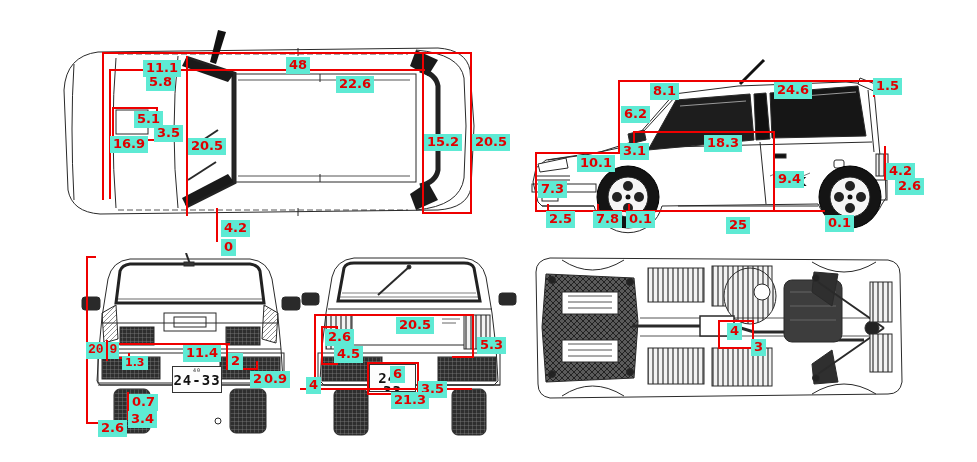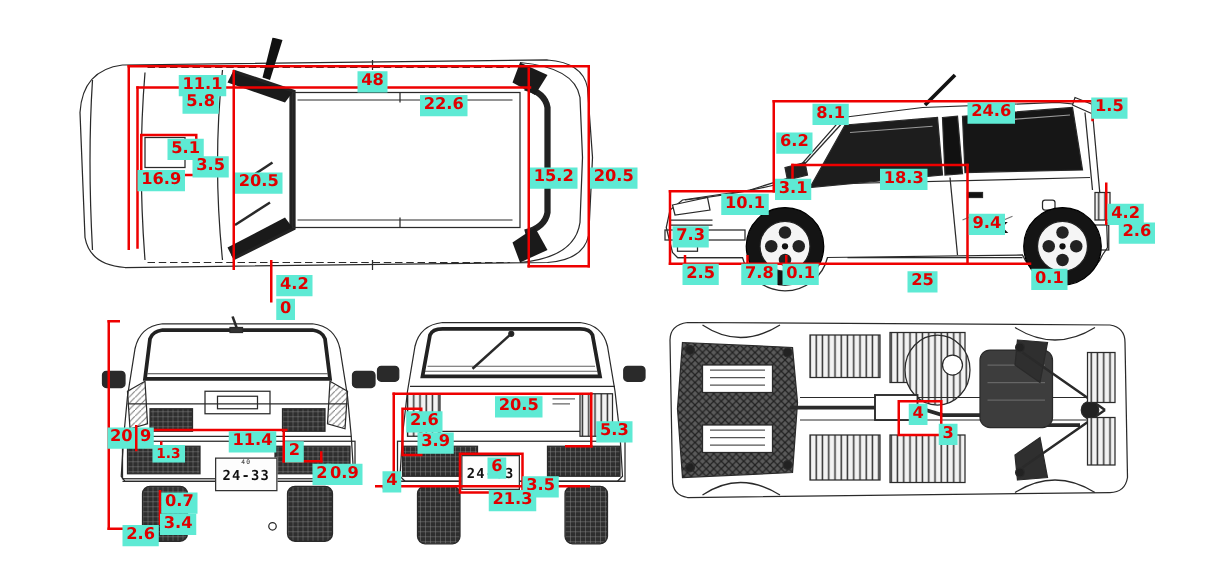--- a/index.html
+++ b/index.html
@@ -4,27 +4,27 @@
 <style>
   html,body{margin:0;padding:0;background:#fff;}
   #screen{position:relative;width:977px;height:462px;background:#ffffff;overflow:hidden;
           font-family:"DejaVu Sans",sans-serif;}
   #screen svg{position:absolute;}
   .rl{position:absolute;background:#ee0000;z-index:30;}
   .rbox{position:absolute;border:2px solid #ee0000;background:transparent;z-index:30;}
   .dim{position:absolute;background:#5eead4;color:#e00000;font:bold 13px/1.3 "DejaVu Sans",sans-serif;
        padding:0 3px;z-index:40;white-space:nowrap;}
   .dim.small{font-size:11px;line-height:1.3;}
-  .dimgrp{display:flex;padding:0;}
+  .dimgrp{display:flex;padding:0;font-family:Liberation Mono, monospace;}
   .dimgrp span{padding:0 2px;}
   .dimdiv{width:2px;background:#ee0000;padding:0 !important;margin:-2px 0;}
   .plate{position:absolute;background:#fdfdfd;border:1px solid #333;z-index:20;text-align:center;
          font-family:"DejaVu Sans Mono",monospace;overflow:hidden;}
   .plate-top{font-size:5px;line-height:7px;color:#222;letter-spacing:1px;}
-  .plate-num{font-size:11px;font-weight:bold;letter-spacing:1px;color:#111;line-height:13px;}
+  .plate-num{font-size:14px;font-weight:bold;letter-spacing:1px;color:#111;line-height:13px;}
   .wm{position:absolute;color:#c7c7c7;font:bold 13px "DejaVu Sans",sans-serif;letter-spacing:.5px;z-index:25;}
   .decal{position:absolute;color:#111;font:bold 12px "DejaVu Sans",sans-serif;z-index:10;}
 </style>
 </head>
 <body>
 
 <div id="screen">
 
   <svg width="0" height="0">
     <defs>
@@ -307,21 +307,21 @@
   <div class="dim" style="left:183px;top:345px">11.4</div>
   <div class="dim" style="left:228px;top:353px">2</div>
   <div class="dim" style="left:250px;top:371px">2</div>
   <div class="dim" style="left:261px;top:371px">0.9</div>
   <div class="dim" style="left:129px;top:394px">0.7</div>
   <div class="dim" style="left:128px;top:411px">3.4</div>
   <div class="dim" style="left:98px;top:420px">2.6</div>
 
   <div class="dim" style="left:396px;top:317px">20.5</div>
   <div class="dim" style="left:325px;top:329px">2.6</div>
-  <div class="dim" style="left:334px;top:346px">3.9</div>
+  <div class="dim" style="left:334px;top:346px">4.5</div>
   <div class="dim" style="left:477px;top:337px">5.3</div>
   <div class="dim" style="left:306px;top:377px">4</div>
   <div class="dim" style="left:390px;top:366px">6</div>
   <div class="dim" style="left:418px;top:381px">3.5</div>
   <div class="dim" style="left:391px;top:392px">21.3</div>
 
   <div class="dim" style="left:727px;top:323px">4</div>
   <div class="dim" style="left:751px;top:339px">3</div>
 
 </div>

